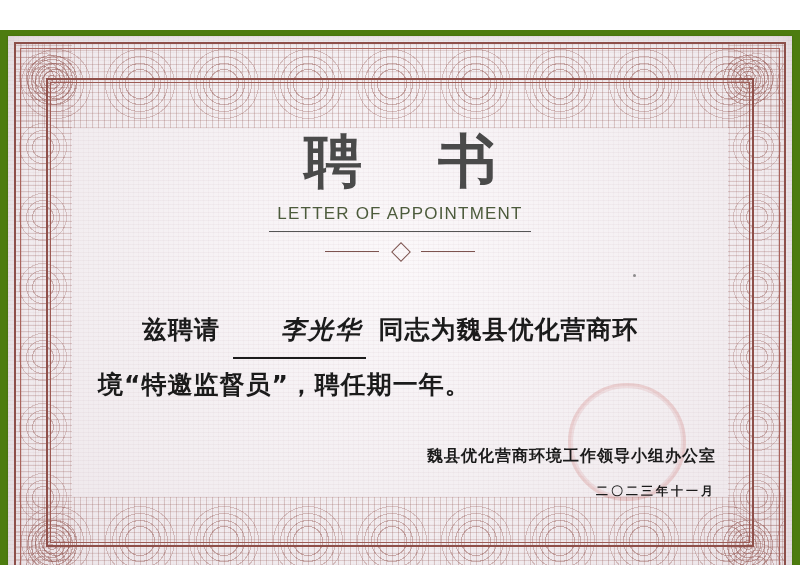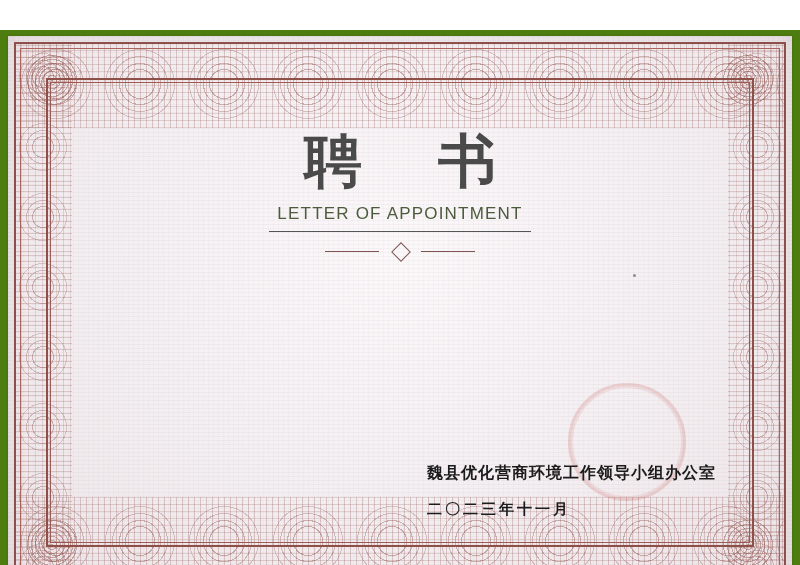--- a/index.html
+++ b/index.html
@@ -214,34 +214,34 @@
     font-weight: bold;
     font-style: italic;
     font-size: 25px;
     letter-spacing: 2px;
   }
 
   
   .sign-block {
     position: absolute;
     right: 28px;
-    bottom: 18px;
-    text-align: left;
+    bottom: 37px;
+    text-align: right;
     color: #1b1b1b;
     font-family: "DejaVu Sans", sans-serif;
   }
   .issuer {
     font-size: 16px;
     font-weight: bold;
     letter-spacing: 1px;
     white-space: nowrap;
   }
   .issue-date {
     margin-top: 16px;
-    font-size: 15px;
+    font-size: 12px;
     font-weight: bold;
     letter-spacing: 3px;
     white-space: nowrap;
   }
 
   
   .seal {
     position: absolute;
     right: 58px;
     bottom: 36px;
@@ -318,20 +318,28 @@
         <div class="title-en">LETTER OF APPOINTMENT</div>
         <div class="title-rule"></div>
       </div>
 
       <div class="divider">
         <div class="dl"></div>
         <div class="dm"></div>
         <div class="dr"></div>
       </div>
 
+      <div class="body-text">
+        <div class="line1">
+          <span>兹聘请</span>
+          <span class="name-slot">李光华</span>
+          <span>同志为魏县优化营商环</span>
+        </div>
+        <div class="line2">境“特邀监督员”，聘任期一年。</div>
+      </div>
 
       <div class="speck"></div>
 
       <div class="seal"></div>
 
       <div class="sign-block">
         <div class="issuer">魏县优化营商环境工作领导小组办公室</div>
         <div class="issue-date">二〇二三年十一月</div>
       </div>
 

